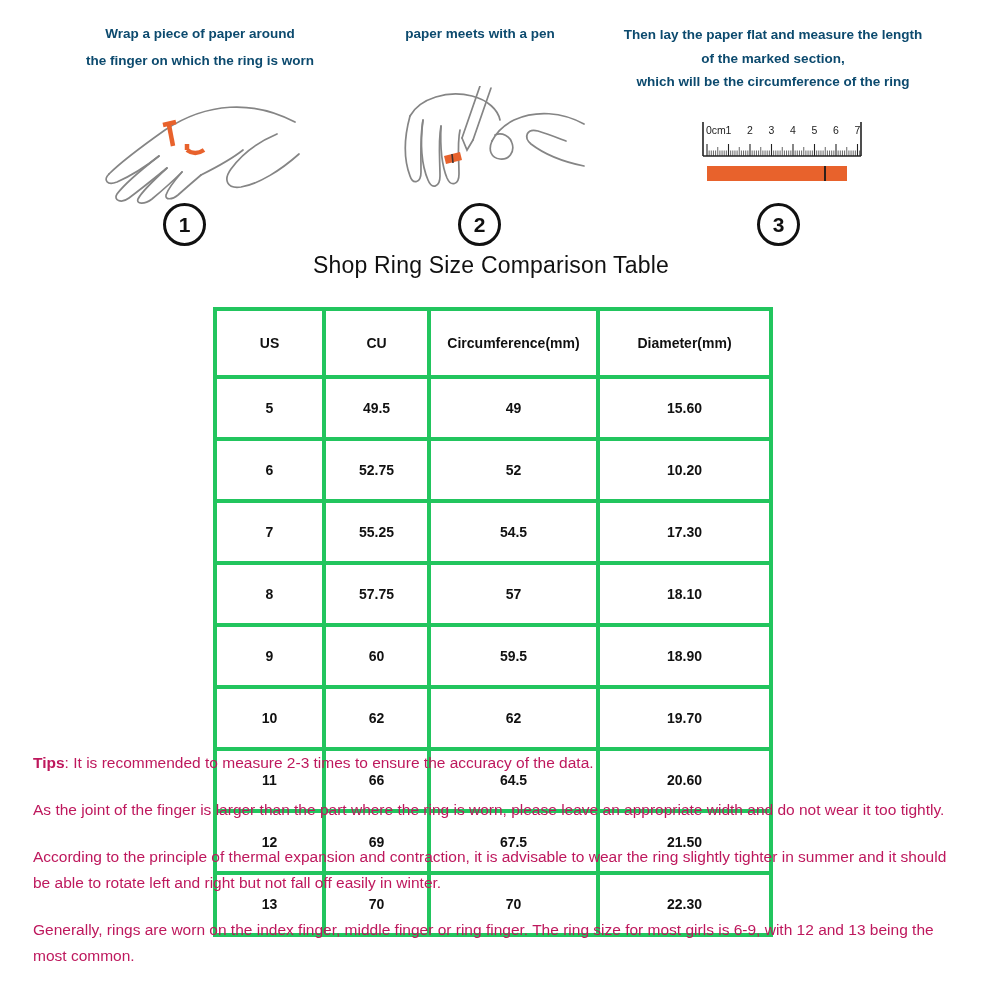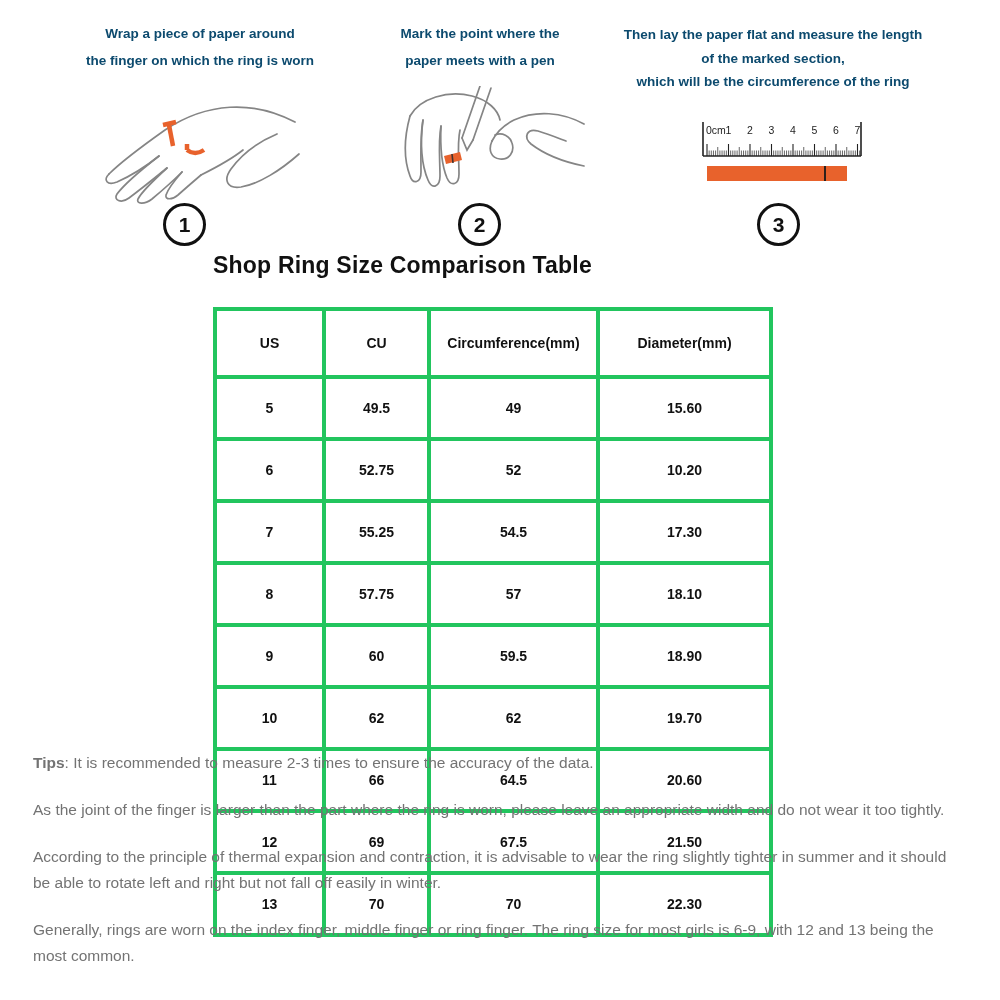--- a/index.html
+++ b/index.html
@@ -16,46 +16,45 @@
   .i2 { left:392px; top:86px;  width:195px; height:115px; }
   .i3 { left:697px; top:116px; width:170px; height:80px; }
 
   .badge { position:absolute; width:37px; height:37px; border:3.5px solid #111;
            border-radius:50%; display:flex; align-items:center; justify-content:center;
            font-weight:bold; font-size:21px; background:#fff; }
   .b1 { left:163px; top:203px; }
   .b2 { left:458px; top:203px; }
   .b3 { left:757px; top:203px; }
 
-  .table-title { position:absolute; left:213px; top:252px; width:556px; text-align:left;
-                 font-size:23px; font-weight:bold; margin:0; letter-spacing:0.2px; }
+  .table-title { position:absolute; left:213px; top:252px; width:556px; text-align:center;
+                 font-size:23px; font-weight:normal; margin:0; letter-spacing:0.2px; }
 
   table.size-table { position:absolute; left:213px; top:307px; border-collapse:collapse;
                      table-layout:fixed; }
   .size-table th, .size-table td { border:4px solid #22c55e; text-align:center;
                      font-size:14px; font-weight:bold; padding:10px; background:#fff; }
   .size-table th { height:44px; }
   .size-table td { height:38px; }
 
   .tips { position:absolute; left:33px; top:750px; width:916px;
-          font-size:15.5px; line-height:26px; color:#737373; }
+          font-size:15.5px; line-height:26px; color:#be185d; }
   .tips p { margin:0 0 21px 0; }
   .tips b { font-weight:bold; }
 </style>
 </head>
 <body>
 
 <div class="canvas">
 
   <div class="step-caption s1">
     <div>Wrap a piece of paper around</div>
     <div>the finger on which the ring is worn</div>
   </div>
   <div class="step-caption s2">
-    <div>Mark the point where the</div>
     <div>paper meets with a pen</div>
   </div>
   <div class="step-caption s3">
     <div>Then lay the paper flat and measure the length</div>
     <div>of the marked section,</div>
     <div>which will be the circumference of the ring</div>
   </div>
 
   <div class="illus i1">
     <svg width="210" height="112" viewBox="0 0 210 112">

